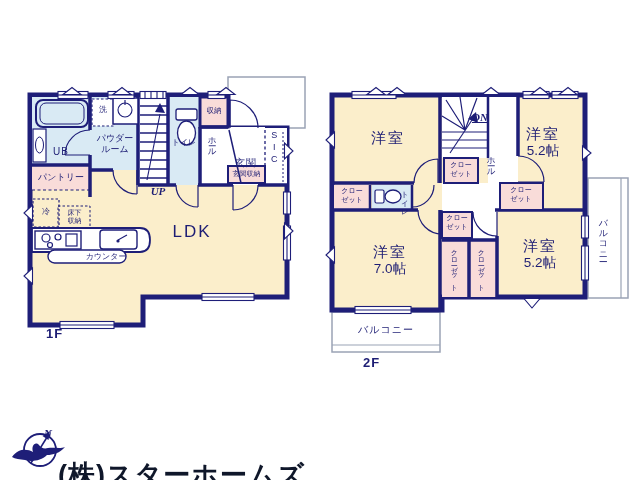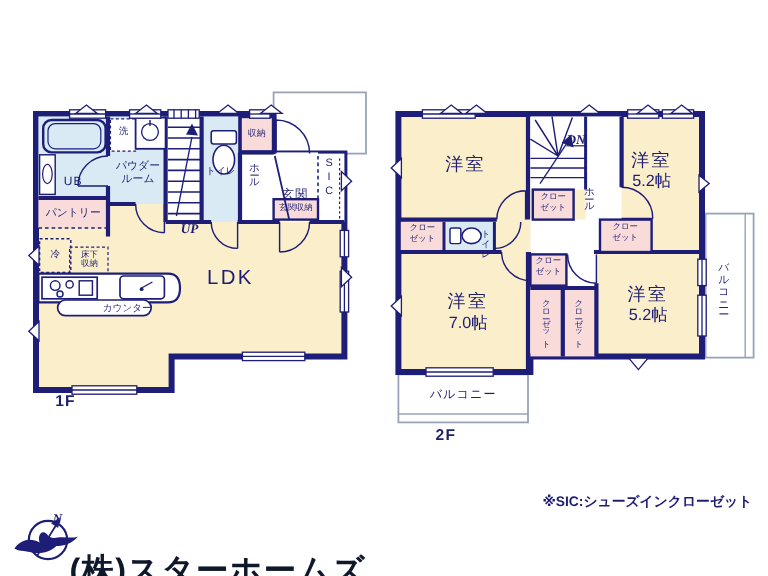--- a/index.html
+++ b/index.html
@@ -225,17 +225,16 @@
 <div class="lbl ctr wrap" style="left:446px;top:214px;width:22px;font-size:7px;">クローゼット</div>
 <div class="lbl v" style="left:449px;top:244px;height:52px;font-size:7px;letter-spacing:0.5px;">クローゼット</div>
 <div class="lbl v" style="left:476px;top:244px;height:52px;font-size:7px;letter-spacing:0.5px;">クローゼット</div>
 <div class="lbl v" style="left:400px;top:186px;height:24px;font-size:7.5px;">トイレ</div>
 <div class="lbl v" style="left:486px;top:151px;height:46px;font-size:8.5px;letter-spacing:1px;">ホール</div>
 <div class="lbl it" style="left:472px;top:111px;font-size:11px;text-decoration:underline;">DN</div>
 <div class="lbl v" style="left:597px;top:212px;height:72px;font-size:9px;letter-spacing:1px;">バルコニー</div>
 <div class="lbl ctr" style="left:332px;top:324px;width:108px;font-size:10px;letter-spacing:1px;">バルコニー</div>
 <div class="lbl" style="left:330px;top:355px;font-size:13px;letter-spacing:1px;font-weight:600;margin-left:33px;">2F</div>
 
-<div class="lbl" style="left:452px;top:412px;font-size:11.5px;font-weight:600;">※SIC:シューズインクローゼット</div>
 <div class="lbl" style="left:58px;top:443px;font-size:27px;letter-spacing:1px;color:#0f172a;font-weight:600;margin-top:16px;">(株)スターホームズ</div>
 <div class="lbl it" style="left:44px;top:427px;font-size:11px;">N</div>
 
 </div>
 
 </body></html>

